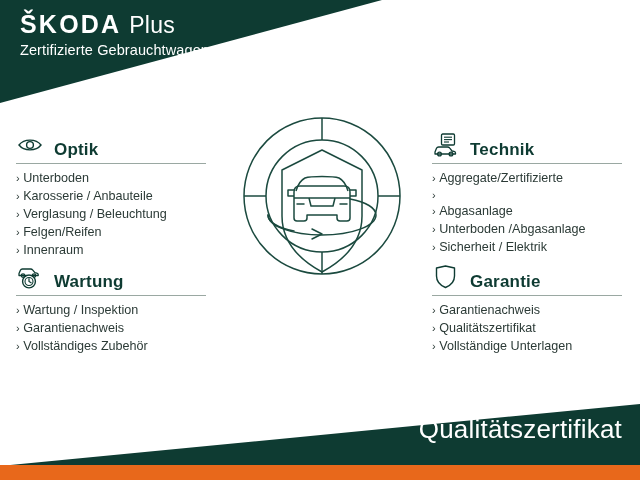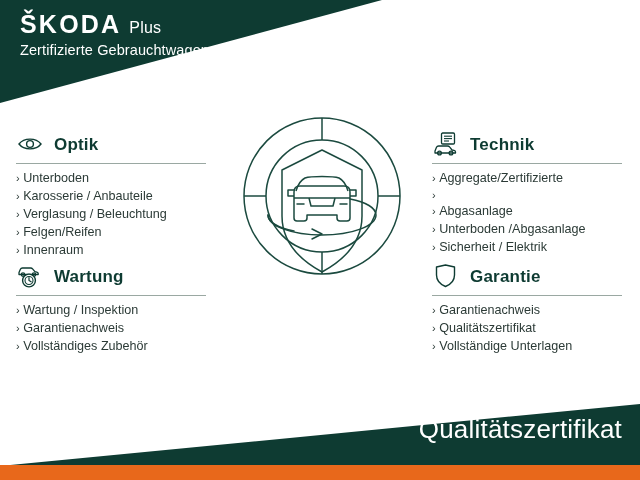--- a/index.html
+++ b/index.html
@@ -19,36 +19,36 @@
   .logo-block {
     position:absolute; left:20px; top:12px; z-index:5;
     color:#ffffff;
   }
   .logo-line1 { display:flex; align-items:baseline; white-space:nowrap; }
   .logo-skoda {
     font-size:25px; font-weight:bold; letter-spacing:2.2px;
     line-height:1; color:#ffffff;
   }
   .logo-plus {
-    font-size:16px; font-weight:400; line-height:1; color:#ffffff;
+    font-size:23px; font-weight:400; line-height:1; color:#ffffff;
     margin-left:8px; letter-spacing:0.2px;
   }
   .logo-sub {
     font-size:14.5px; font-weight:400; color:#ffffff;
     margin-top:5px; letter-spacing:0.1px; white-space:nowrap;text-align:right;
   }
 
   
   .col { position:absolute; width:200px; z-index:5; }
   .col-left  { left:16px; }
   .col-right { left:432px; }
   .row-top    { top:130px; }
   .row-bottom { top:262px; }
 
-  .sec-head { display:flex; align-items:center; height:28px; }
+  .sec-head { display:flex; align-items:flex-end; height:28px; }
   .sec-icon { width:30px; height:26px; flex:0 0 30px; display:block; }
   .sec-icon svg { display:block; }
   .sec-title {
     font-size:17px; font-weight:bold; color:#0E3B32;
     letter-spacing:0.2px; margin-left:8px; line-height:1;
   }
   .sec-rule { height:1px; background:#9aa8a2; margin-top:5px; width:190px; }
   .sec-list { list-style:none; margin-top:6px; }
   .sec-list li {
     font-size:12.6px; color:#2b3a36; line-height:1.42;

